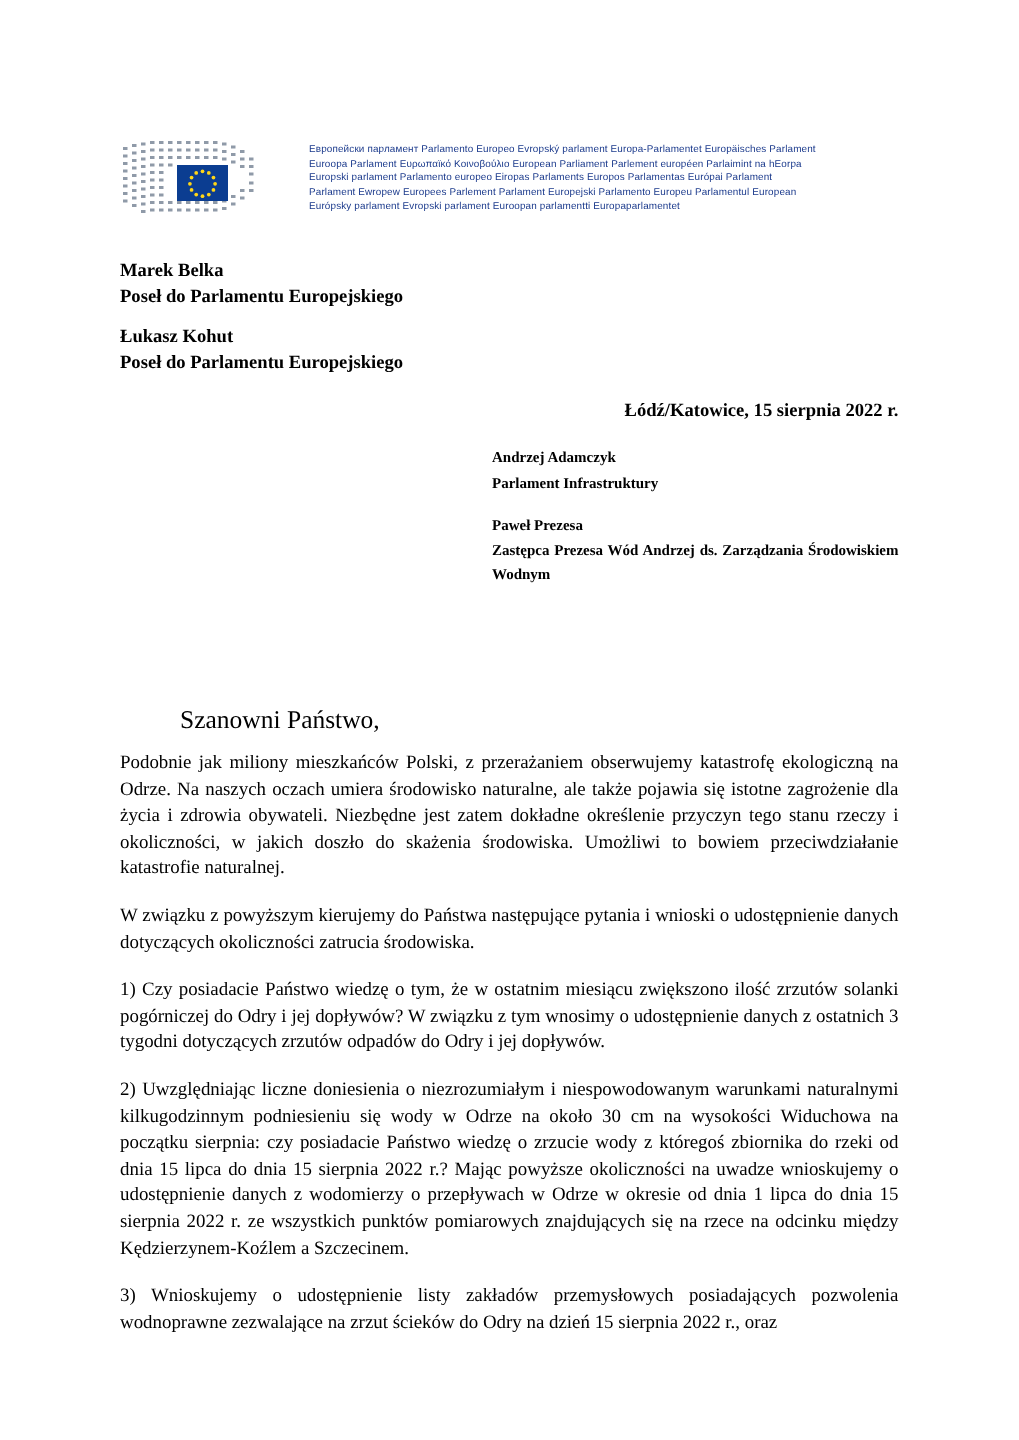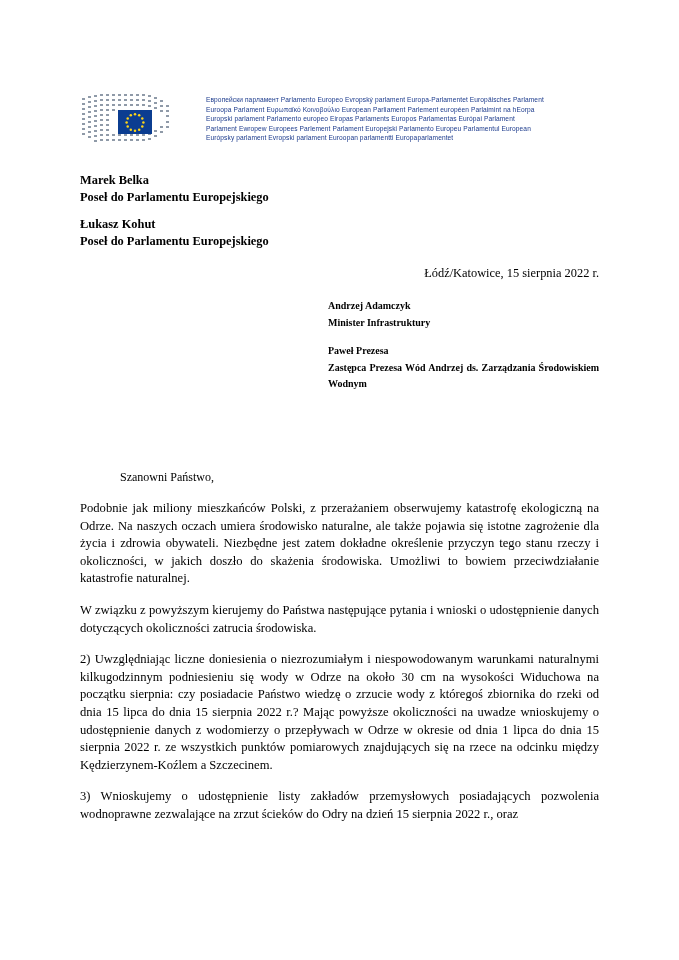--- a/index.html
+++ b/index.html
@@ -59,21 +59,21 @@
     font-size: 12.4px;
     line-height: 16.5px;
   }
   .sender-block { margin-bottom: 11px; }
 
   
   .placedate {
     position: absolute;
     right: 80px;
     top: 266px;
-    font-weight: normal;
+    font-weight: bold;
     font-size: 12.4px;
   }
 
   
   .recipients {
     position: absolute;
     left: 328px;
     right: 80px;
     top: 298px;
     font-weight: bold;
@@ -87,21 +87,21 @@
   }
   .recipient .role.justify-all {
     text-align: justify;
   }
 
   
   .salutation {
     position: absolute;
     left: 120px;
     top: 470px;
-    font-size: 12px;
+    font-size: 17px;
   }
   .body {
     position: absolute;
     left: 80px;
     right: 80px;
     top: 500px;
     font-size: 12.6px;
     line-height: 17.6px;
     text-align: justify;
   }
@@ -267,30 +267,31 @@
       <div>Łukasz Kohut</div>
       <div>Poseł do Parlamentu Europejskiego</div>
     </div>
   </div>
 
   <div class="placedate">Łódź/Katowice, 15 sierpnia 2022 r.</div>
 
   <div class="recipients">
     <div class="recipient">
       <div>Andrzej Adamczyk</div>
-      <div class="role">Minister Infrastruktury</div>
+      <div class="role">Parlament Infrastruktury</div>
     </div>
     <div class="recipient">
       <div>Paweł Prezesa</div>
       <div class="role justify-all">Zastępca Prezesa Wód Andrzej ds. Zarządzania Środowiskiem Wodnym</div>
     </div>
   </div>
 
   <div class="salutation">Szanowni Państwo,</div>
 
   <div class="body">
     <p>Podobnie jak miliony mieszkańców Polski, z przerażaniem obserwujemy katastrofę ekologiczną na Odrze. Na naszych oczach umiera środowisko naturalne, ale także pojawia się istotne zagrożenie dla życia i zdrowia obywateli. Niezbędne jest zatem dokładne określenie przyczyn tego stanu rzeczy i okoliczności, w jakich doszło do skażenia środowiska. Umożliwi to bowiem przeciwdziałanie katastrofie naturalnej.</p>
     <p>W związku z powyższym kierujemy do Państwa następujące pytania i wnioski o udostępnienie danych dotyczących okoliczności zatrucia środowiska.</p>
+    <p>1) Czy posiadacie Państwo wiedzę o tym, że w ostatnim miesiącu zwiększono ilość zrzutów solanki pogórniczej do Odry i jej dopływów? W związku z tym wnosimy o udostępnienie danych z ostatnich 3 tygodni dotyczących zrzutów odpadów do Odry i jej dopływów.</p>
     <p>2) Uwzględniając liczne doniesienia o niezrozumiałym i niespowodowanym warunkami naturalnymi kilkugodzinnym podniesieniu się wody w Odrze na około 30 cm na wysokości Widuchowa na początku sierpnia: czy posiadacie Państwo wiedzę o zrzucie wody z któregoś zbiornika do rzeki od dnia 15 lipca do dnia 15 sierpnia 2022 r.? Mając powyższe okoliczności na uwadze wnioskujemy o udostępnienie danych z wodomierzy o przepływach w Odrze w okresie od dnia 1 lipca do dnia 15 sierpnia 2022 r. ze wszystkich punktów pomiarowych znajdujących się na rzece na odcinku między Kędzierzynem-Koźlem a Szczecinem.</p>
     <p>3) Wnioskujemy o udostępnienie listy zakładów przemysłowych posiadających pozwolenia wodnoprawne zezwalające na zrzut ścieków do Odry na dzień 15 sierpnia 2022 r., oraz</p>
   </div>
 
 </div>
 
 </body></html>

